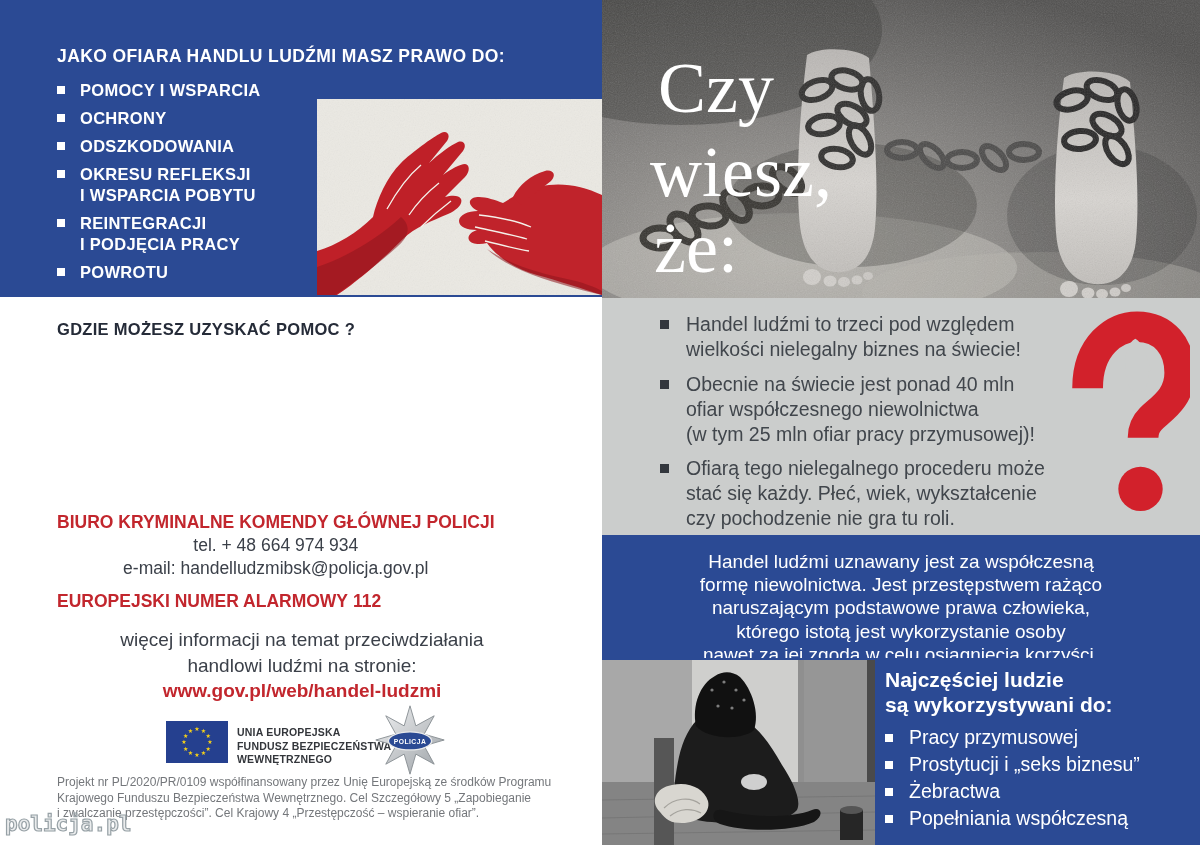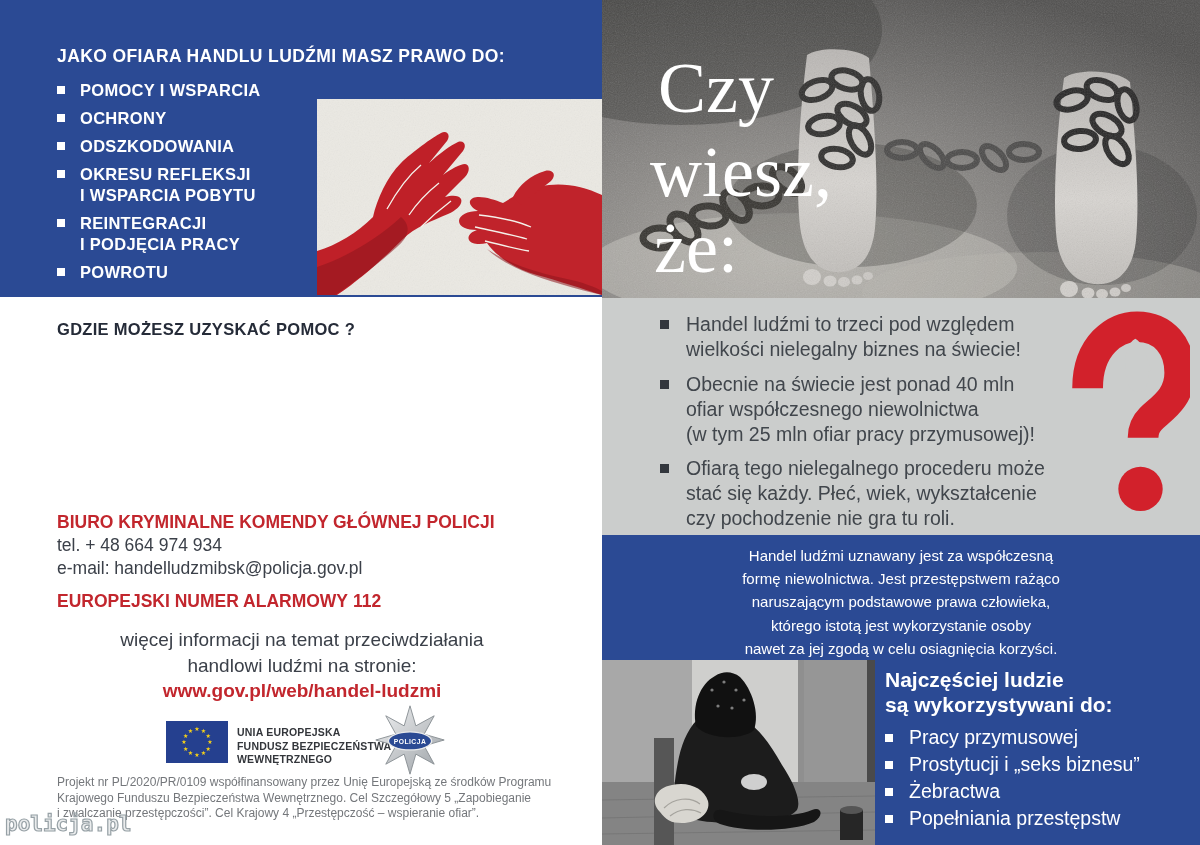--- a/index.html
+++ b/index.html
@@ -9,42 +9,42 @@
   .rights-panel{position:absolute;left:0;top:0;width:602px;height:297px;background:#2b4a94;color:#fff;}
   .rights-title{position:absolute;left:57px;top:46px;font-size:17.5px;font-weight:800;letter-spacing:.4px;white-space:nowrap;}
   .rights-list{position:absolute;left:57px;top:80px;list-style:none;margin:0;padding:0;}
   .rights-list li{display:flex;gap:15px;margin-bottom:7px;font-weight:800;font-size:16.5px;line-height:21px;letter-spacing:.3px;}
   .sq{flex:0 0 8px;width:8px;height:8px;background:#fff;margin-top:6px;}
   .rights-list .txt span{display:block;}
   .hands-img{position:absolute;left:317px;top:99px;width:285px;height:196px;}
   .help-heading{position:absolute;left:57px;top:320px;font-size:16.5px;font-weight:800;color:#252b38;letter-spacing:.3px;}
   .red{color:#c2262d;font-weight:700;}
   .kcik-block{position:absolute;left:57px;top:366px;font-size:17.5px;line-height:22.5px;color:#3b4049;}
-  .biuro-block{position:absolute;left:57px;top:511px;font-size:17.5px;line-height:23px;color:#3b4049;}
+  .biuro-block{position:absolute;left:57px;top:511px;font-size:17.5px;line-height:23px;color:#3b4049;text-align:center;}
   .emergency{position:absolute;left:57px;top:591px;font-size:17.5px;}
   .emergency b{font-weight:900;}
   .more-info{position:absolute;left:57px;top:627px;width:490px;text-align:center;
              font-size:19px;line-height:25.5px;color:#3b4049;}
   .more-info .link{color:#c2262d;font-weight:700;}
   .eu-flag{position:absolute;left:166px;top:721px;width:62px;height:42px;}
   .eu-text{position:absolute;left:237px;top:726px;font-size:10.5px;font-weight:700;color:#33363b;line-height:13.5px;letter-spacing:.2px;}
   .police-badge{position:absolute;left:374px;top:702px;width:72px;height:76px;}
   .footnote{position:absolute;left:57px;top:775px;width:500px;font-size:12px;line-height:15.5px;color:#74777b;}
   .watermark{position:absolute;left:5px;top:812px;font:700 21px "DejaVu Sans Mono",monospace;
              color:rgba(150,160,166,.2);-webkit-text-stroke:1.2px #97a1a6;letter-spacing:0;}
   
   .hero{position:absolute;left:602px;top:0;width:598px;height:298px;}
   .facts-panel{position:absolute;left:602px;top:298px;width:598px;height:237px;background:#cbcdcc;box-sizing:border-box;padding:14px 4px 0 58px;}
   .fact{display:flex;gap:17px;font-size:19.5px;line-height:25px;color:#41464c;}
   .fact .dsq{flex:0 0 9px;width:9px;height:9px;background:#33373d;margin-top:8px;}
   .fact .txt span{display:block;}
   .fact-1{margin-bottom:10px;}.fact-2{margin-bottom:9px;}
   .qm-graphic{position:absolute;left:1062px;top:308px;width:128px;height:215px;}
   .statement-panel{position:absolute;left:602px;top:535px;width:598px;height:123px;background:#2b4a94;
-                   color:#fff;text-align:center;font-size:15px;line-height:23.2px;box-sizing:border-box;padding-top:9px;}
+                   color:#fff;text-align:center;font-size:19px;line-height:23.2px;box-sizing:border-box;padding-top:15px;}
   .bottom-panel{position:absolute;left:602px;top:658px;width:598px;height:187px;background:#2b4a94;}
   .beg-photo{position:absolute;left:0;top:2px;width:273px;height:185px;}
   .exploit{position:absolute;left:283px;top:9px;color:#fff;}
   .exploit-heading{font-size:21px;font-weight:800;line-height:25px;}
   .exploit-list{list-style:none;margin:7px 0 0 0;padding:0;}
   .exploit-list li{display:flex;gap:16px;font-size:19.5px;line-height:27px;}
   .exploit-list .wsq{flex:0 0 8px;width:8px;height:8px;background:#fff;margin-top:10px;}
 </style>
 </head>
 <body>
@@ -370,19 +370,19 @@
         <li>
             <span class="wsq"></span>
             <span>Prostytucji i „seks biznesu”</span>
           </li>
         <li>
             <span class="wsq"></span>
             <span>Żebractwa</span>
           </li>
         <li>
             <span class="wsq"></span>
-            <span>Popełniania przestępstw</span>
+            <span>Popełniania współczesną</span>
           </li>
       </ul>
     </div>
   </div>
 
 </div>
 
 </body></html>

